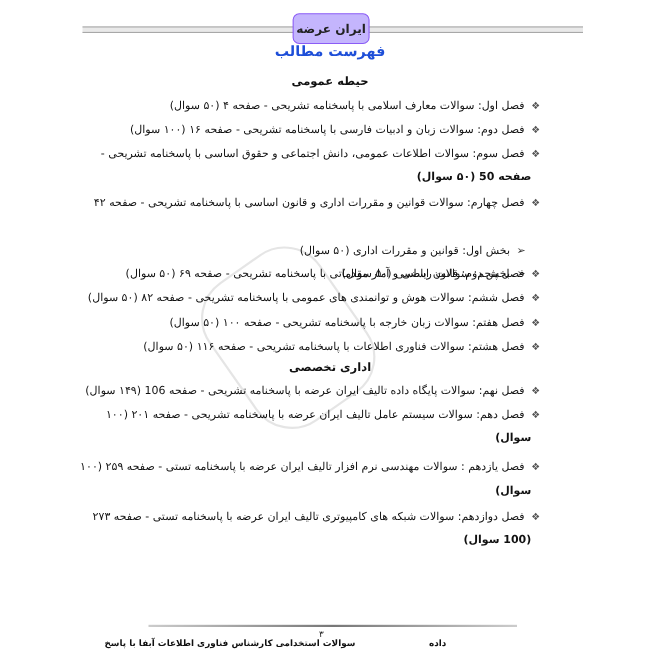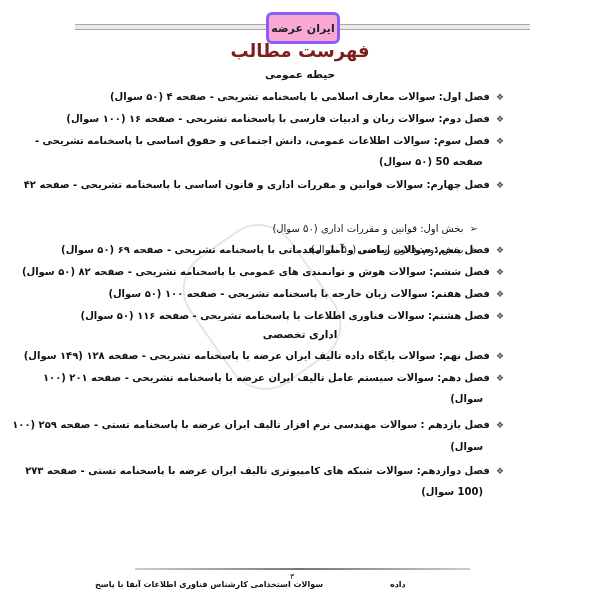--- a/index.html
+++ b/index.html
@@ -6,35 +6,35 @@
   body {
     width: 600px; height: 600px; background: #ffffff; position: relative; overflow: hidden;
     font-family: "DejaVu Sans", sans-serif; color: #111;
   }
   .header-line {
     position: absolute; top: 24px; left: 75px; width: 455px; height: 4px;
     border-top: 1px solid #a8a8a8; border-bottom: 1px solid #a8a8a8; background: #e9e9e9;
   }
   .logo {
     position: absolute; top: 12px; left: 266px; width: 68px; height: 26px;
-    background: #f9a8d4; border: 3px solid #8b5cf6; border-radius: 6px;
+    background: #c4b5fd; border: 1px solid #8b5cf6; border-radius: 6px;
     display: flex; align-items: center; justify-content: center;
     font-size: 11px; font-weight: bold; color: #222; direction: rtl;
   }
   .toc-title {
     position: absolute; top: 40px; left: 0; width: 600px; text-align: center;
-    color: #7f1d1d; font-weight: bold; font-size: 18px; direction: rtl;
+    color: #1d4ed8; font-weight: bold; font-size: 13px; direction: rtl;
   }
   .section-heading {
     position: absolute; left: 0; width: 600px; text-align: center;
     font-weight: bold; font-size: 10.5px; direction: rtl;
   }
   .entry {
-    position: absolute; right: 96px; direction: rtl; text-align: right;
-    font-weight: bold; font-size: 10px; line-height: 22px; white-space: nowrap;
+    position: absolute; right: 109px; direction: rtl; text-align: right;
+    font-weight: normal; font-size: 10px; line-height: 22px; white-space: nowrap;
   }
   .entry .bullet { color: #555; font-size: 9px; margin-left: 6px; }
   .entry.sub { right: 122px; font-weight: normal; margin-top: 23px; }
   .entry.sub .bullet { font-size: 10px; color: #333; }
   .cont {
     position: absolute; direction: rtl; text-align: right; font-weight: bold; font-size: 10px;
     right: 117px; white-space: nowrap;
   }
   .watermark {
     position: absolute; left: 200px; top: 230px; width: 120px; height: 150px;
@@ -91,21 +91,21 @@
 <div class="entry" style="top:283px">
   <span class="bullet">❖</span><span>فصل هفتم: سوالات زبان خارجه با پاسخنامه تشریحی - صفحه ۱۰۰ (۵۰ سوال)</span>
 </div>
 <div class="entry" style="top:305px">
   <span class="bullet">❖</span><span>فصل هشتم: سوالات فناوری اطلاعات با پاسخنامه تشریحی - صفحه ۱۱۶ (۵۰ سوال)</span>
 </div>
 
 <div class="section-heading" style="top:328px">اداری تخصصی</div>
 
 <div class="entry" style="top:345px">
-  <span class="bullet">❖</span><span>فصل نهم: سوالات پایگاه داده تالیف ایران عرضه با پاسخنامه تشریحی - صفحه ۱۲۸ (۱۴۹ سوال)</span>
+  <span class="bullet">❖</span><span>فصل نهم: سوالات پایگاه داده تالیف ایران عرضه با پاسخنامه تشریحی - صفحه 106 (۱۴۹ سوال)</span>
 </div>
 <div class="entry" style="top:367px">
   <span class="bullet">❖</span><span>فصل دهم: سوالات سیستم عامل تالیف ایران عرضه با پاسخنامه تشریحی - صفحه ۲۰۱ (۱۰۰</span>
 </div>
 <div class="cont" style="top:393px">سوال)</div>
 <div class="entry" style="top:414px">
   <span class="bullet">❖</span><span>فصل یازدهم : سوالات مهندسی نرم افزار تالیف ایران عرضه با پاسخنامه تستی - صفحه ۲۵۹ (۱۰۰</span>
 </div>
 <div class="cont" style="top:441px">سوال)</div>
 <div class="entry" style="top:460px">

